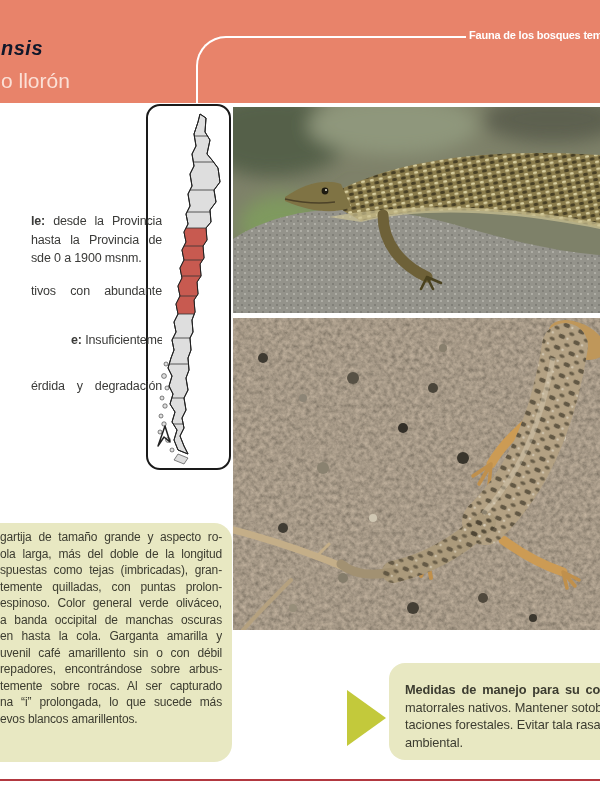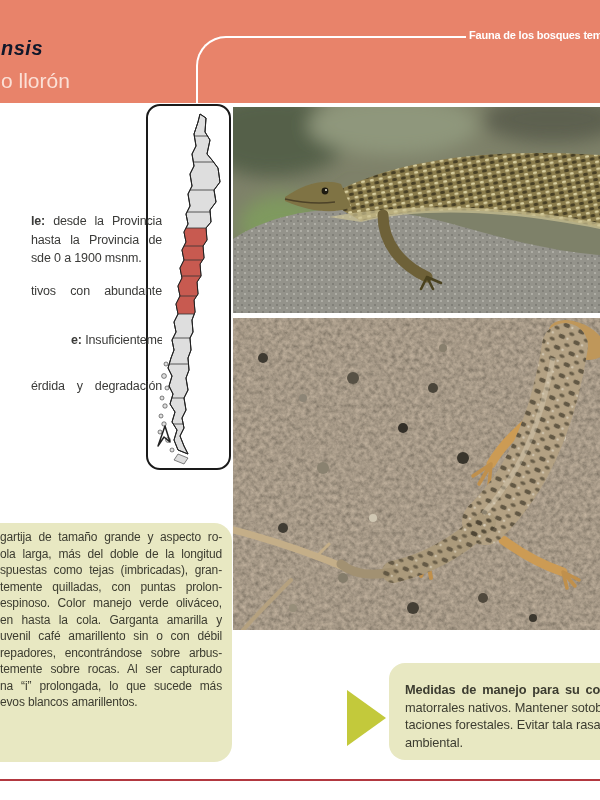--- a/index.html
+++ b/index.html
@@ -213,21 +213,22 @@
     <div class="frag gap1">tivos con abundante</div>
     <div class="frag gap2"><span class="b">e:</span> <span>Insuficientemente</span></div>
     <div class="frag gap3">érdida y degradación</div>
   </div>
 
   <div class="descbox">
     <div class="frag">gartija de tamaño grande y aspecto ro-</div>
     <div class="frag">ola larga, más del doble de la longitud</div>
     <div class="frag">spuestas como tejas (imbricadas), gran-</div>
     <div class="frag">temente quilladas, con puntas prolon-</div>
-    <div class="frag">espinoso. Color manejo verde oliváceo,</div>
+    <div class="frag">espinoso. Color general verde oliváceo,</div>
+    <div class="frag">a banda occipital de manchas oscuras</div>
     <div class="frag">en hasta la cola. Garganta amarilla y</div>
     <div class="frag">uvenil café amarillento sin o con débil</div>
     <div class="frag">repadores, encontrándose sobre arbus-</div>
     <div class="frag">temente sobre rocas. Al ser capturado</div>
     <div class="frag">na “i” prolongada, lo que sucede más</div>
     <div class="frag lastline">evos blancos amarillentos.</div>
   </div>
 
   <div class="arrow"></div>
   <div class="mgmtbox">

